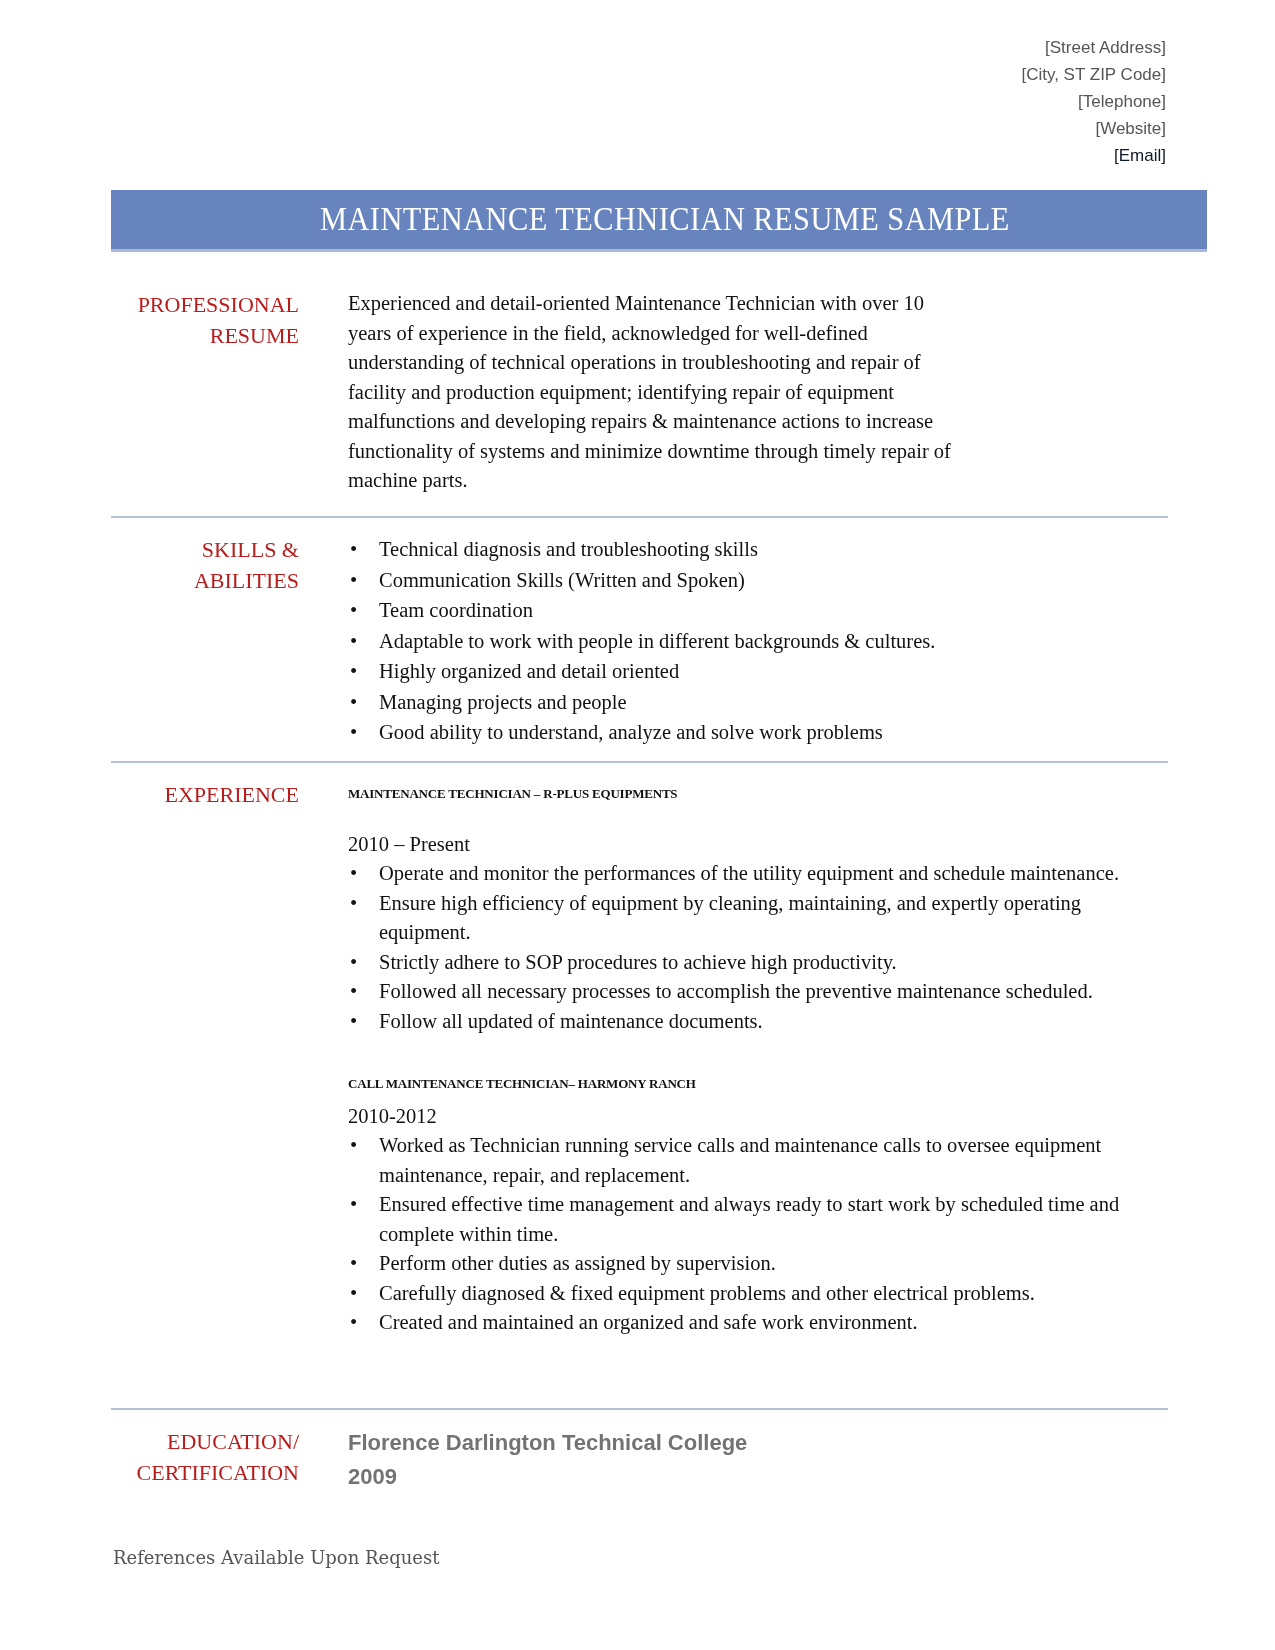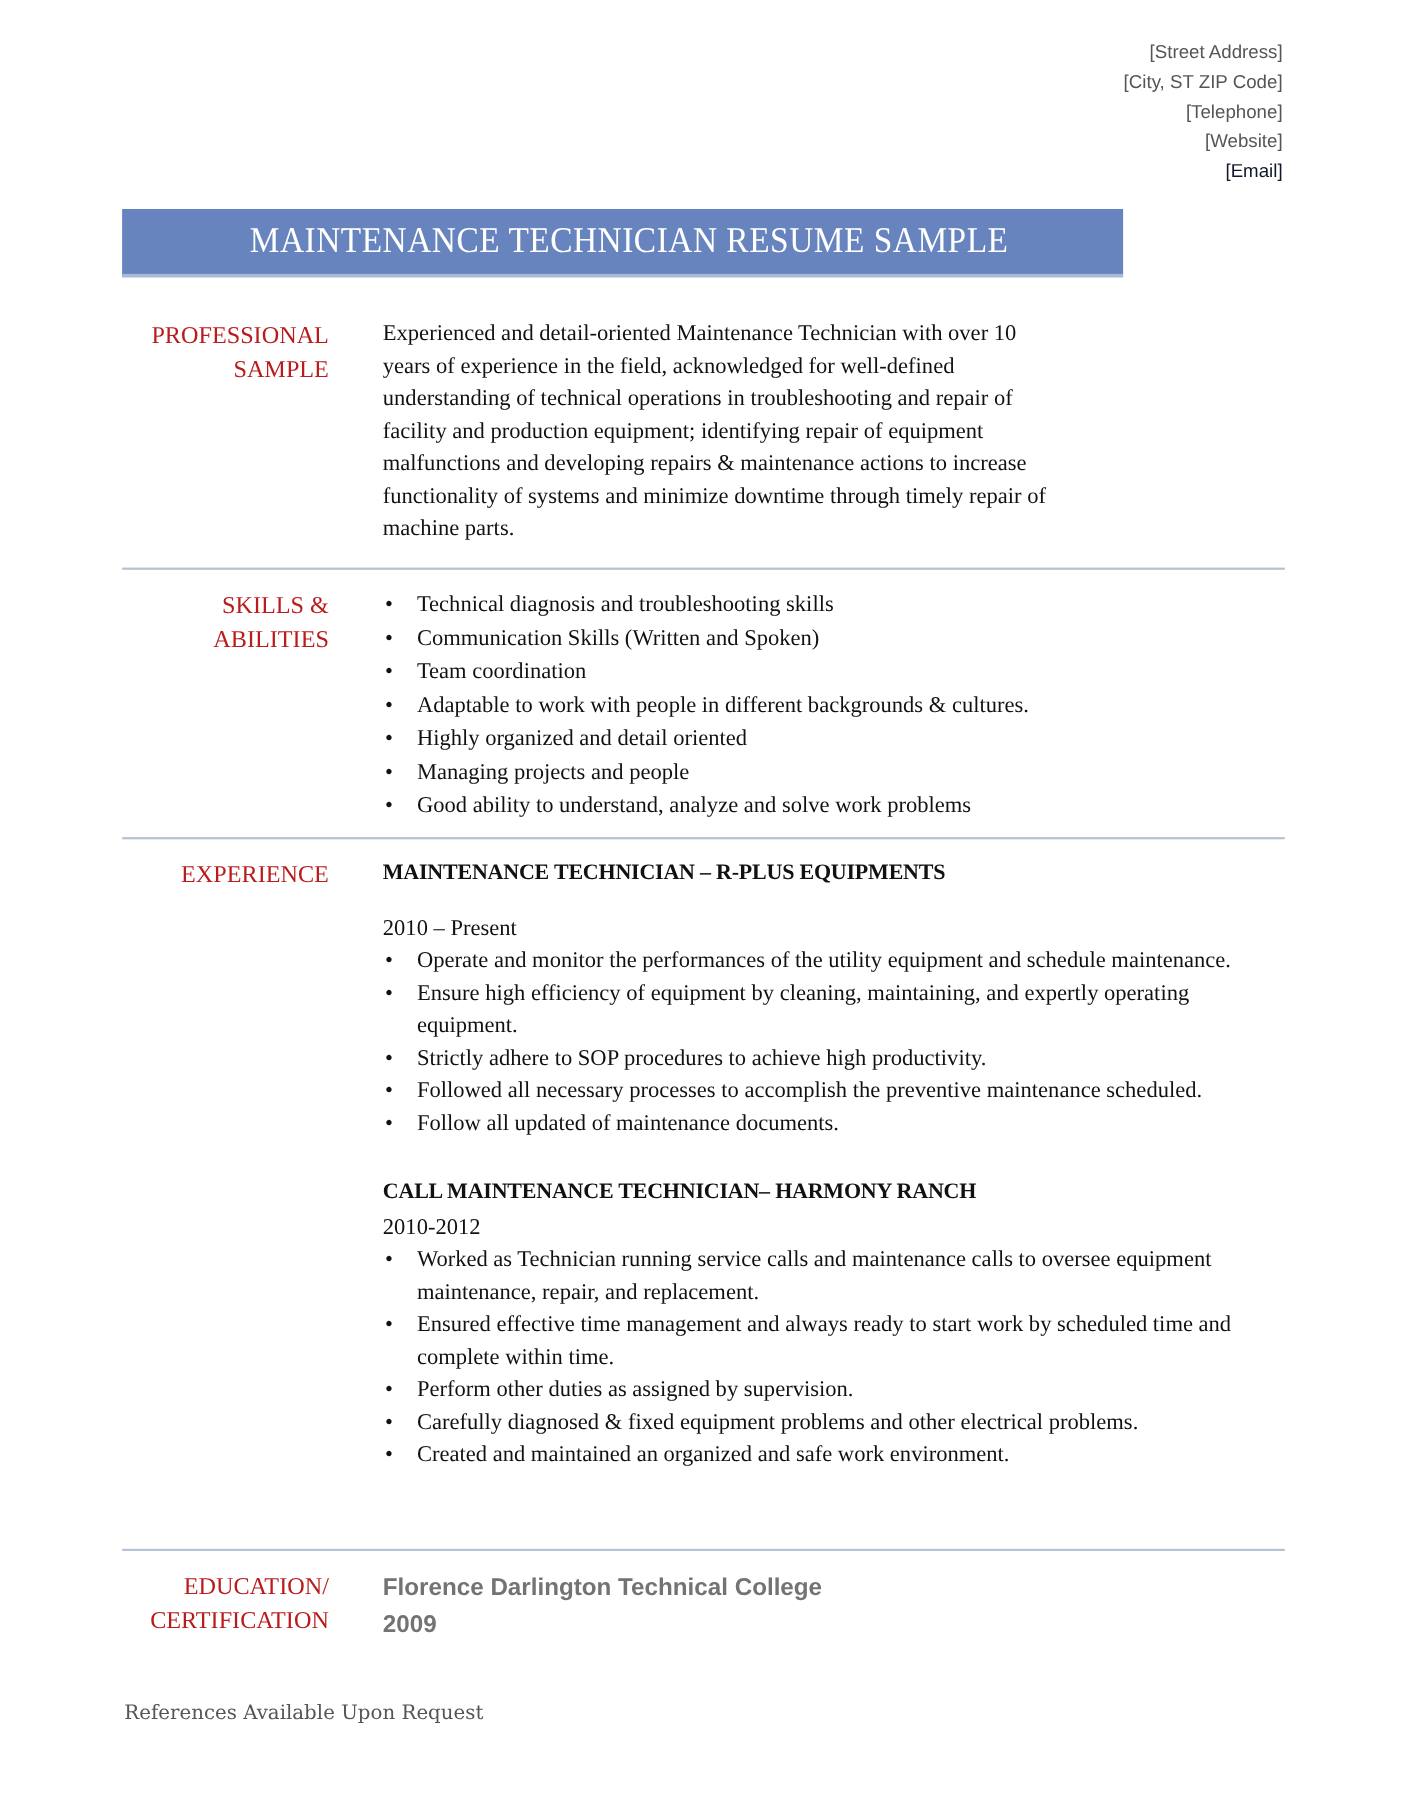--- a/index.html
+++ b/index.html
@@ -1,35 +1,35 @@
 <!DOCTYPE html>
 <html><head>
 <meta charset="utf-8">
 <style>
   html, body { margin: 0; padding: 0; background: #ffffff; }
   body { width: 1275px; height: 1650px; position: relative; overflow: hidden;
          font-family: "DejaVu Serif", serif; color: #1a1a1a; }
   .contact { position: absolute; right: 109px; top: 34px; text-align: right;
              font-family: "Liberation Sans", sans-serif; font-size: 17px; line-height: 27px; color: #555; }
   .contact .email { color: #0f172a; }
-  .banner { position: absolute; left: 111px; top: 190px; width: 910px; height: 62px;
+  .banner { position: absolute; left: 111px; top: 190px; width: 1096px; height: 62px;
             background: #6784be; border-bottom: 3px solid #a9b9d6; box-sizing: border-box;
             display: flex; align-items: center; justify-content: center; padding-left: 12px; }
   .banner h1 { margin: 0; color: #fff; font-family: "Liberation Serif", serif; font-weight: normal;
                font-size: 33px; letter-spacing: 0.5px; transform: scaleX(0.92); }
   .section { position: absolute; left: 111px; width: 1057px; }
   .label { position: absolute; left: 0; width: 188px; text-align: right;
            font-family: "Liberation Serif", serif; font-size: 22px; line-height: 31px; color: #b91c1c; }
   .content { position: absolute; left: 237px; width: 810px;
              font-family: "Liberation Serif", serif; font-size: 20.5px; line-height: 29.5px; color: #111; }
   .divider { position: absolute; left: 111px; width: 1057px; height: 0; border-top: 2px solid #b7c1d4; }
   ul.bullets { list-style: none; margin: 0; padding: 0; }
   ul.bullets li { position: relative; padding-left: 31px; }
   ul.bullets li::before { content: "•"; position: absolute; left: 2px; top: 0; }
-  .job-title { font-weight: bold; font-size: 20px; letter-spacing: -0.2px; }
+  .job-title { font-weight: bold; font-size: 13px; letter-spacing: -0.2px; }
   .edu { font-family: "Liberation Sans", sans-serif; font-weight: bold; font-size: 22px; line-height: 34px; color: #737373; }
   .footer { position: absolute; left: 113px; top: 1547px; font-family: "DejaVu Serif", serif;
             font-size: 18px; color: #555; }
 </style>
 </head>
 <body>
 
 <div class="contact">
   <div>[Street Address]</div>
   <div>[City, ST ZIP Code]</div>
@@ -38,21 +38,21 @@
   <div class="email">[Email]</div>
 </div>
 
 <div class="banner">
   <h1>MAINTENANCE TECHNICIAN RESUME SAMPLE</h1>
 </div>
 
 <div class="section" style="top:289px;">
   <div class="label">
     <div>PROFESSIONAL</div>
-    <div>SAMPLE</div>
+    <div>RESUME</div>
   </div>
   <div class="content">
     <div>Experienced and detail-oriented Maintenance Technician with over 10</div>
     <div>years of experience in the field, acknowledged for well-defined</div>
     <div>understanding of technical operations in troubleshooting and repair of</div>
     <div>facility and production equipment; identifying repair of equipment</div>
     <div>malfunctions and developing repairs &amp; maintenance actions to increase</div>
     <div>functionality of systems and minimize downtime through timely repair of</div>
     <div>machine parts.</div>
   </div>

